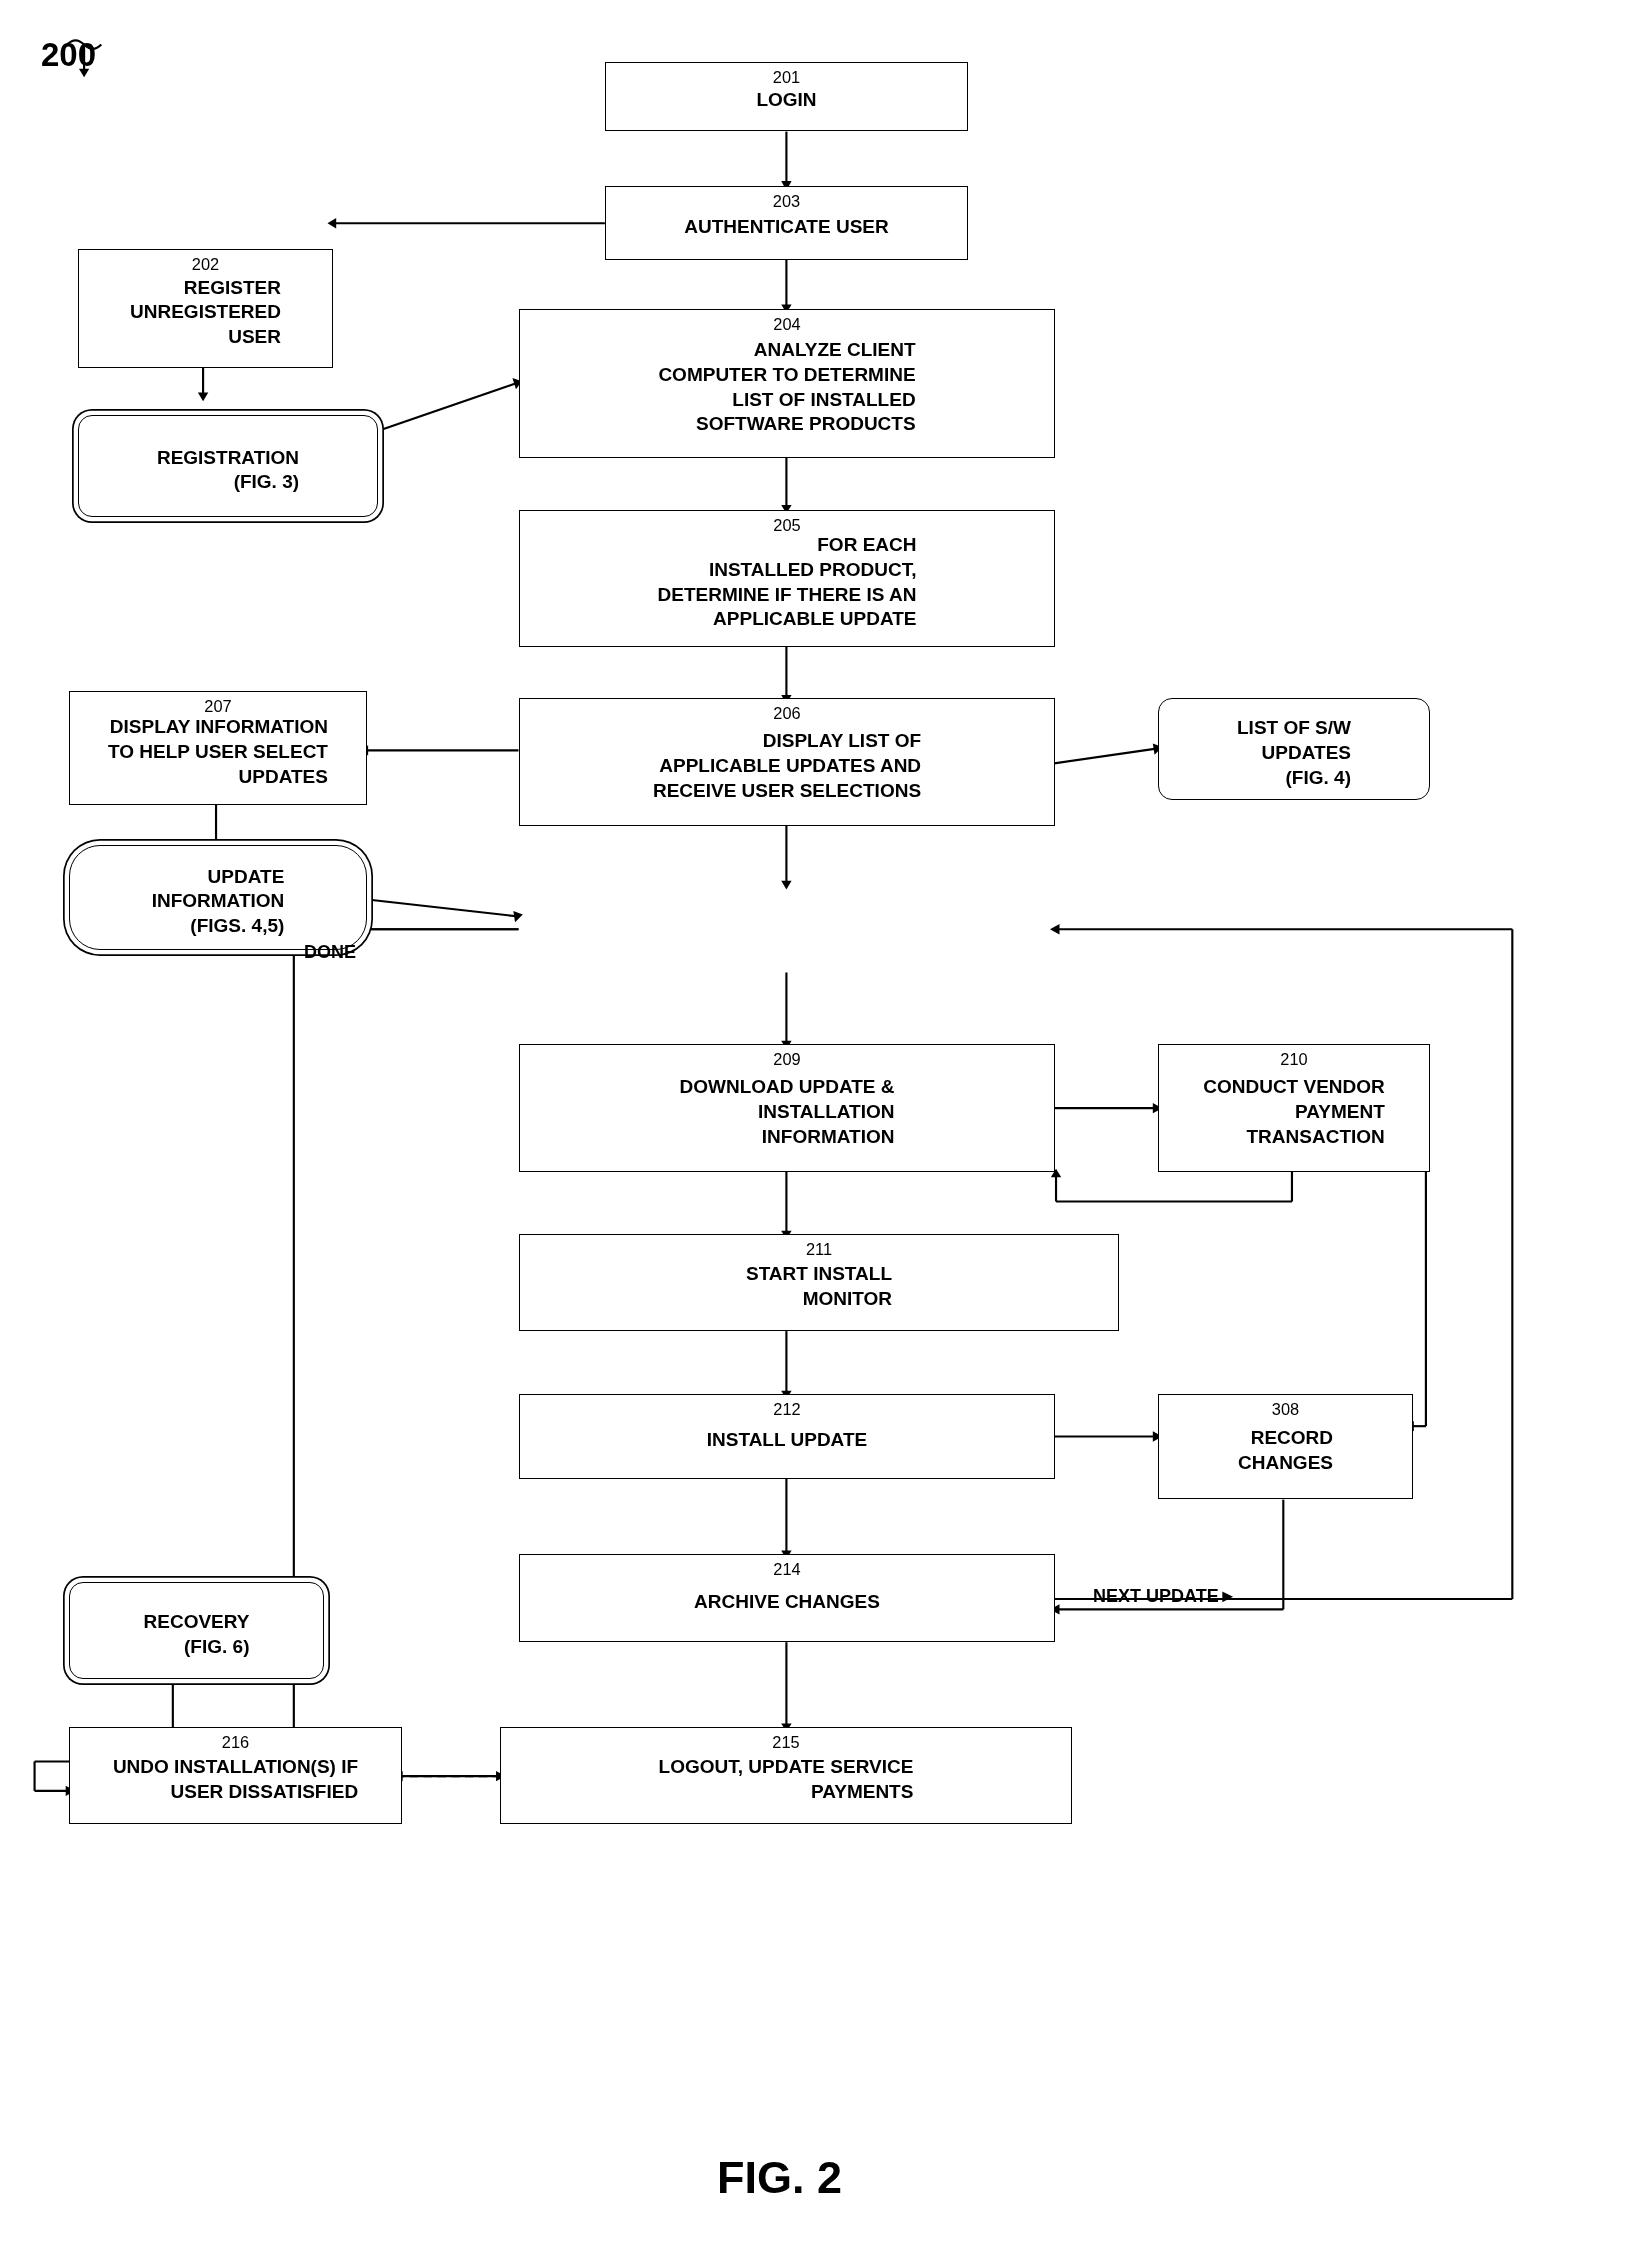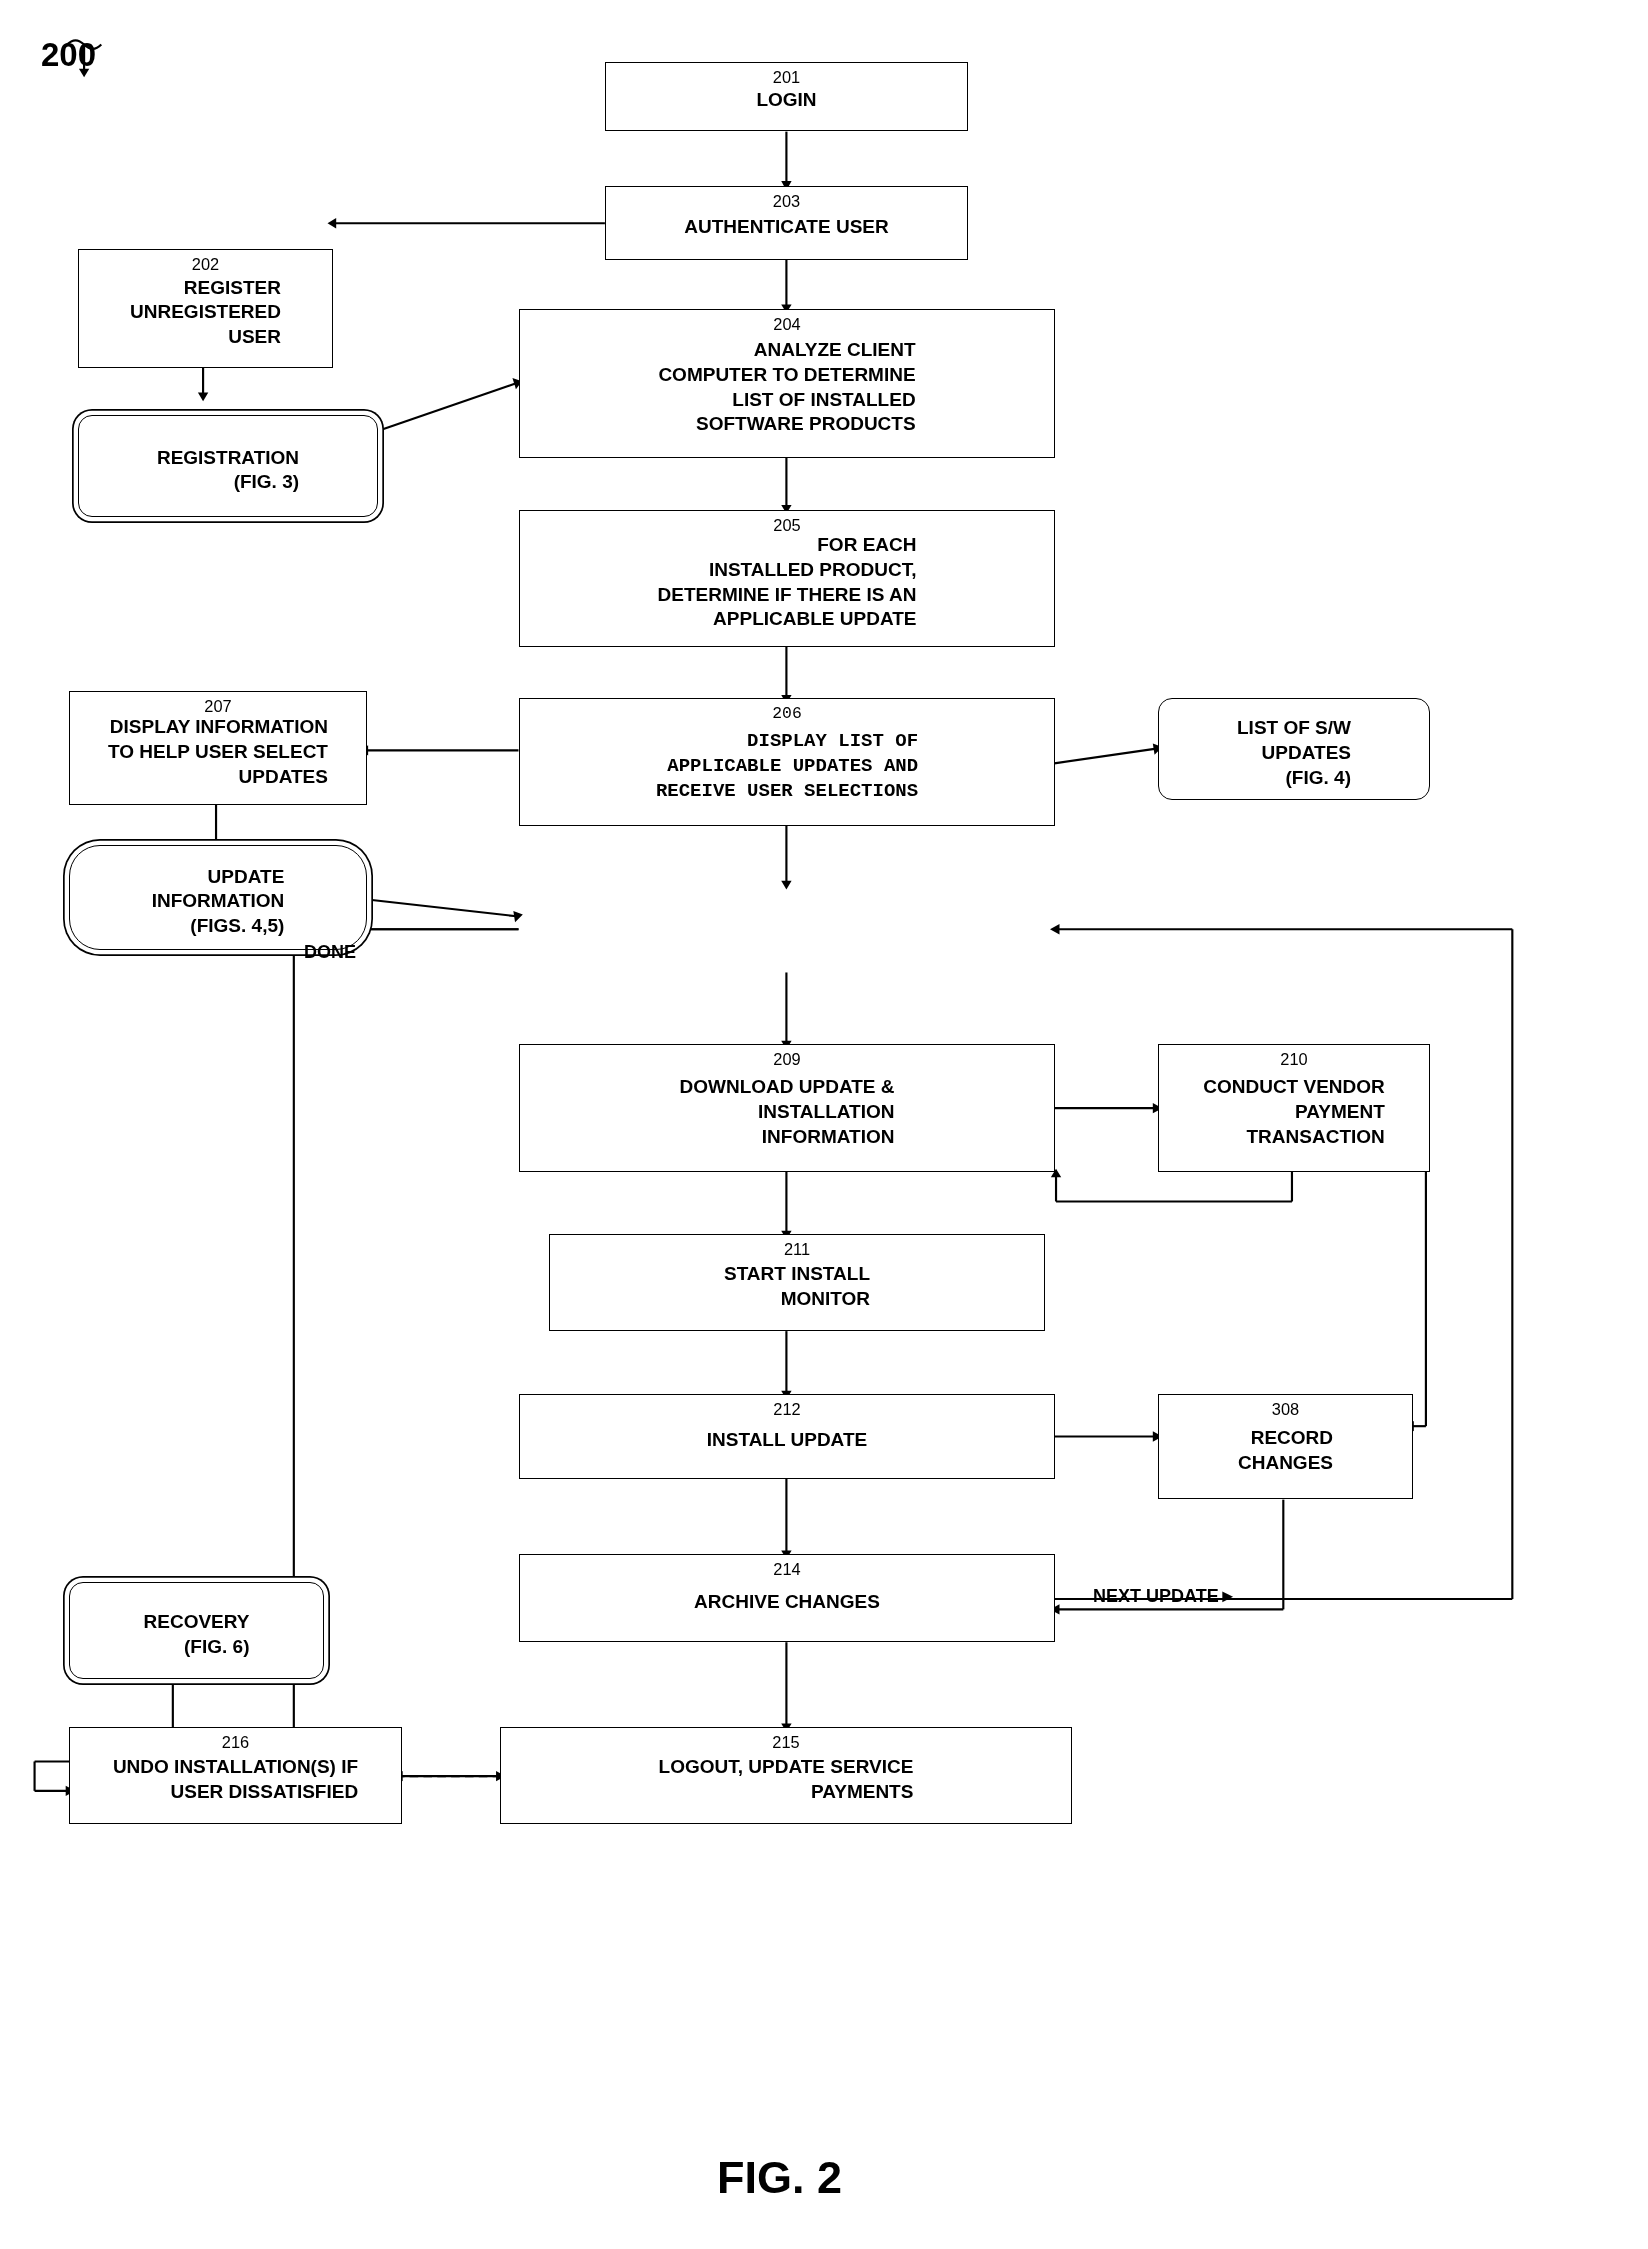--- a/index.html
+++ b/index.html
@@ -212,21 +212,21 @@
   <div class="box" style="left:519px;top:309px;width:536px;height:149px;">
     <span class="num">204</span>
     <span class="label">ANALYZE CLIENT<br>COMPUTER TO DETERMINE<br>LIST OF INSTALLED<br>SOFTWARE PRODUCTS</span>
   </div>
 
   <div class="box" style="left:519px;top:510px;width:536px;height:137px;">
     <span class="num">205</span>
     <span class="label">FOR EACH<br>INSTALLED PRODUCT,<br>DETERMINE IF THERE IS AN<br>APPLICABLE UPDATE</span>
   </div>
 
-  <div class="box" style="left:519px;top:698px;width:536px;height:128px;font-family:Liberation Mono, monospace;">
+  <div class="box" style="left:519px;top:698px;width:536px;height:128px;">
     <span class="num">206</span>
     <span class="label">DISPLAY LIST OF<br>APPLICABLE UPDATES AND<br>RECEIVE USER SELECTIONS</span>
   </div>
 
   <div class="box" style="left:69px;top:691px;width:298px;height:114px;">
     <span class="num">207</span>
     <span class="label">DISPLAY INFORMATION<br>TO HELP USER SELECT<br>UPDATES</span>
   </div>
 
   <div class="box double-border" style="left:69px;top:845px;width:298px;height:105px;border-radius:31px;">
@@ -241,21 +241,21 @@
   <div class="box" style="left:519px;top:1044px;width:536px;height:128px;">
     <span class="num">209</span>
     <span class="label">DOWNLOAD UPDATE &amp;<br>INSTALLATION<br>INFORMATION</span>
   </div>
 
   <div class="box" style="left:1158px;top:1044px;width:272px;height:128px;">
     <span class="num">210</span>
     <span class="label">CONDUCT VENDOR<br>PAYMENT<br>TRANSACTION</span>
   </div>
 
-  <div class="box" style="left:519px;top:1234px;width:496px;height:97px;margin-left:30px;">
+  <div class="box" style="left:519px;top:1234px;width:600px;height:97px;">
     <span class="num">211</span>
     <span class="label">START INSTALL<br>MONITOR</span>
   </div>
 
   <div class="box" style="left:519px;top:1394px;width:536px;height:85px;">
     <span class="num">212</span>
     <span class="label">INSTALL UPDATE</span>
   </div>
 
   <div class="box" style="left:1158px;top:1394px;width:255px;height:105px;">

